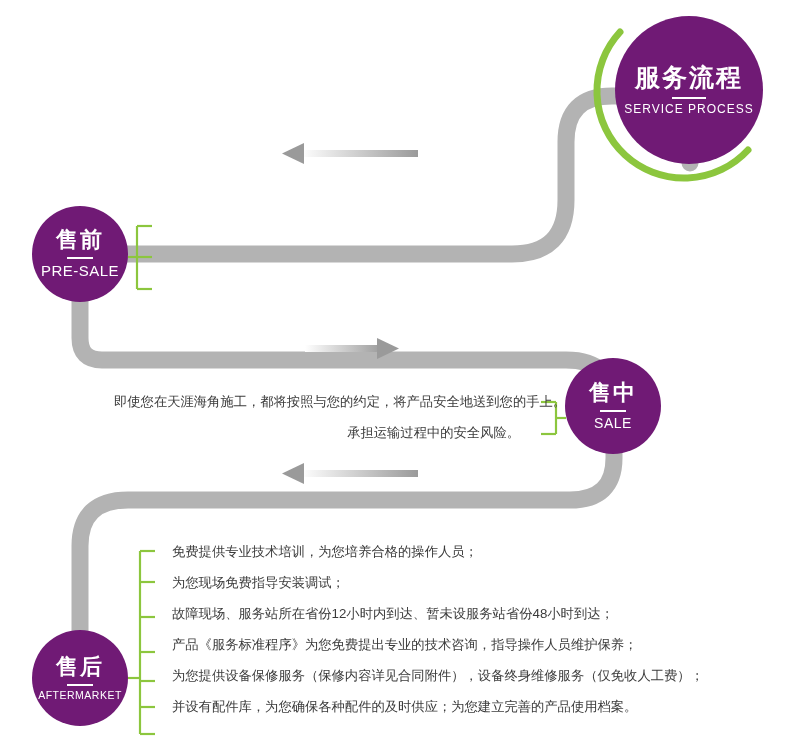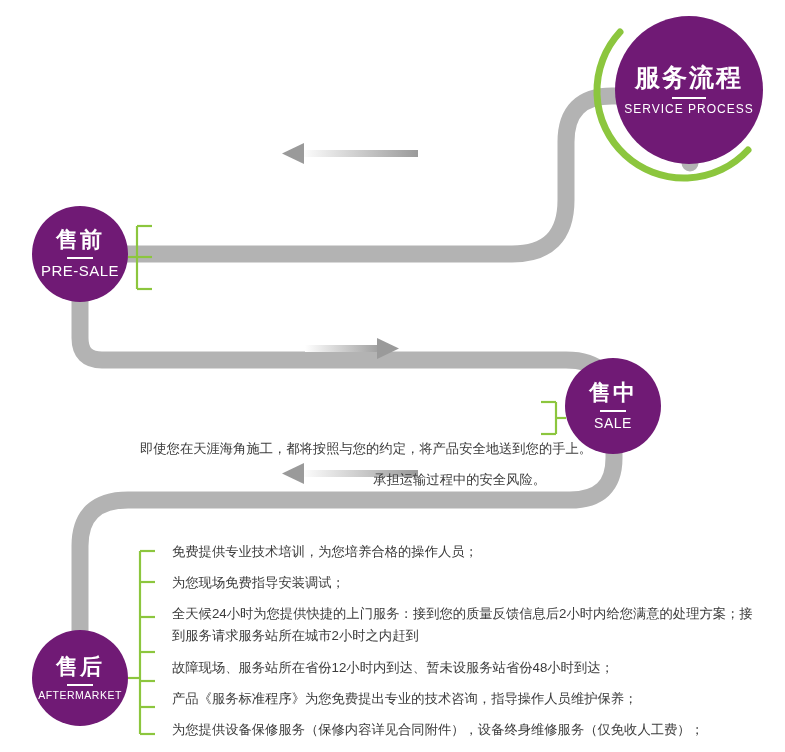--- a/index.html
+++ b/index.html
@@ -92,23 +92,22 @@
   }
   .line-left  { padding-left: 14px; }
   .line-right { text-align: right; padding-right: 14px; }
 
   #block-presale {
     left: 144px; top: 212px;
   }
   #block-presale .line { height: 31px; line-height: 31px; }
 
   #block-sale {
-    left: 140px; top: 386px;
+    left: 114px; top: 386px;
     width: 420px;
-    margin-top: 47px;
   }
   #block-sale .line { height: 31px; line-height: 31px; }
 
   #block-after {
     left: 158px; top: 536px;
   }
   #block-after .line { line-height: 31px; }
   #block-after .line.two { line-height: 22px; padding-top: 5px; padding-bottom: 5px; white-space: normal; width: 600px;}
 </style>
 </head>
@@ -220,20 +219,19 @@
 
 
   <div class="block" id="block-sale">
     <div class="line line-right">即使您在天涯海角施工，都将按照与您的约定，将产品安全地送到您的手上。</div>
     <div class="line line-right">承担运输过程中的安全风险。</div>
   </div>
 
   <div class="block" id="block-after">
     <div class="line line-left">免费提供专业技术培训，为您培养合格的操作人员；</div>
     <div class="line line-left">为您现场免费指导安装调试；</div>
-    <div class="line line-left two">全天候24小时为您提供快捷的上门服务：接到您的质量反馈信息后2小时内给您满意的处理方案；接到服务请求服务站所在城市2小时之内赶到</div>
     <div class="line line-left">故障现场、服务站所在省份12小时内到达、暂未设服务站省份48小时到达；</div>
     <div class="line line-left">产品《服务标准程序》为您免费提出专业的技术咨询，指导操作人员维护保养；</div>
     <div class="line line-left">为您提供设备保修服务（保修内容详见合同附件），设备终身维修服务（仅免收人工费）；</div>
     <div class="line line-left">并设有配件库，为您确保各种配件的及时供应；为您建立完善的产品使用档案。</div>
   </div>
 
 </div>
 
 </body></html>

